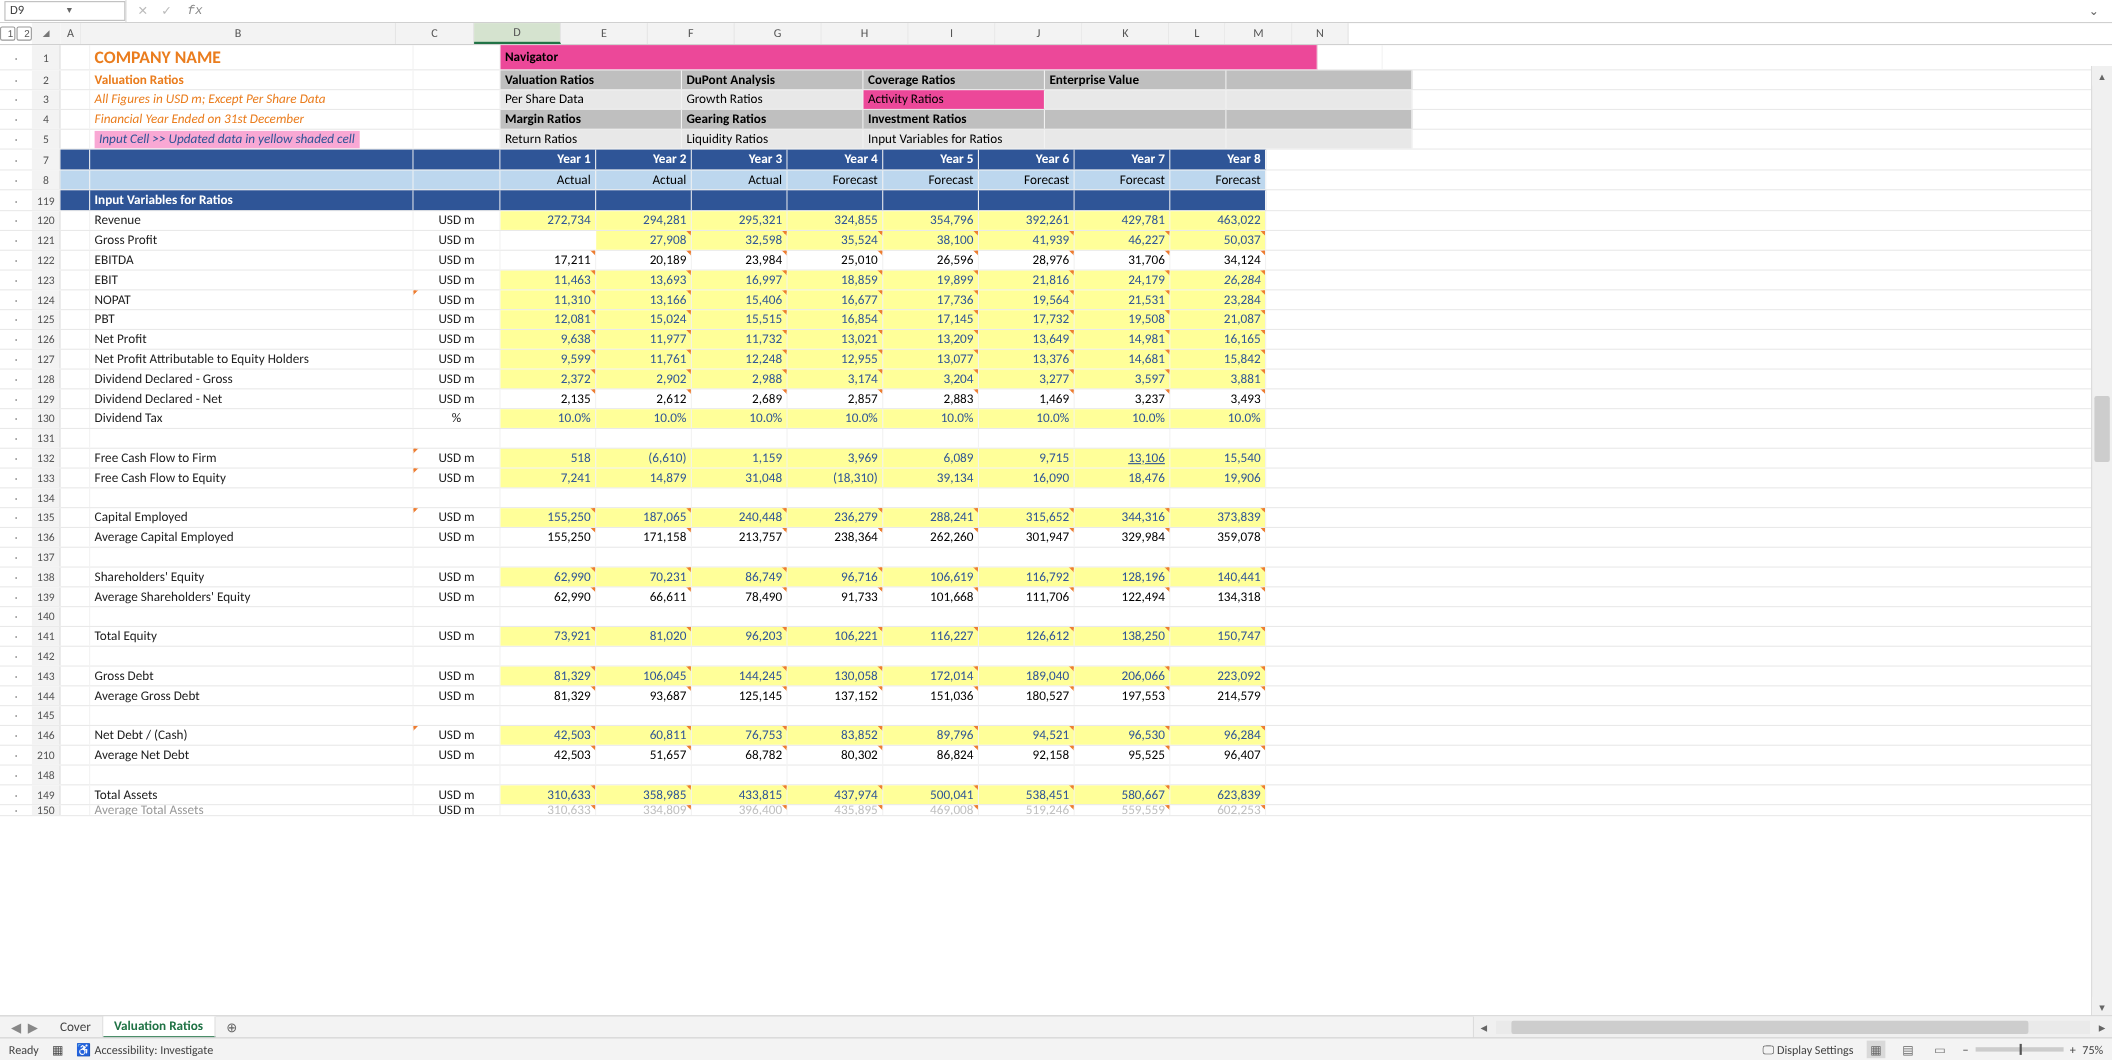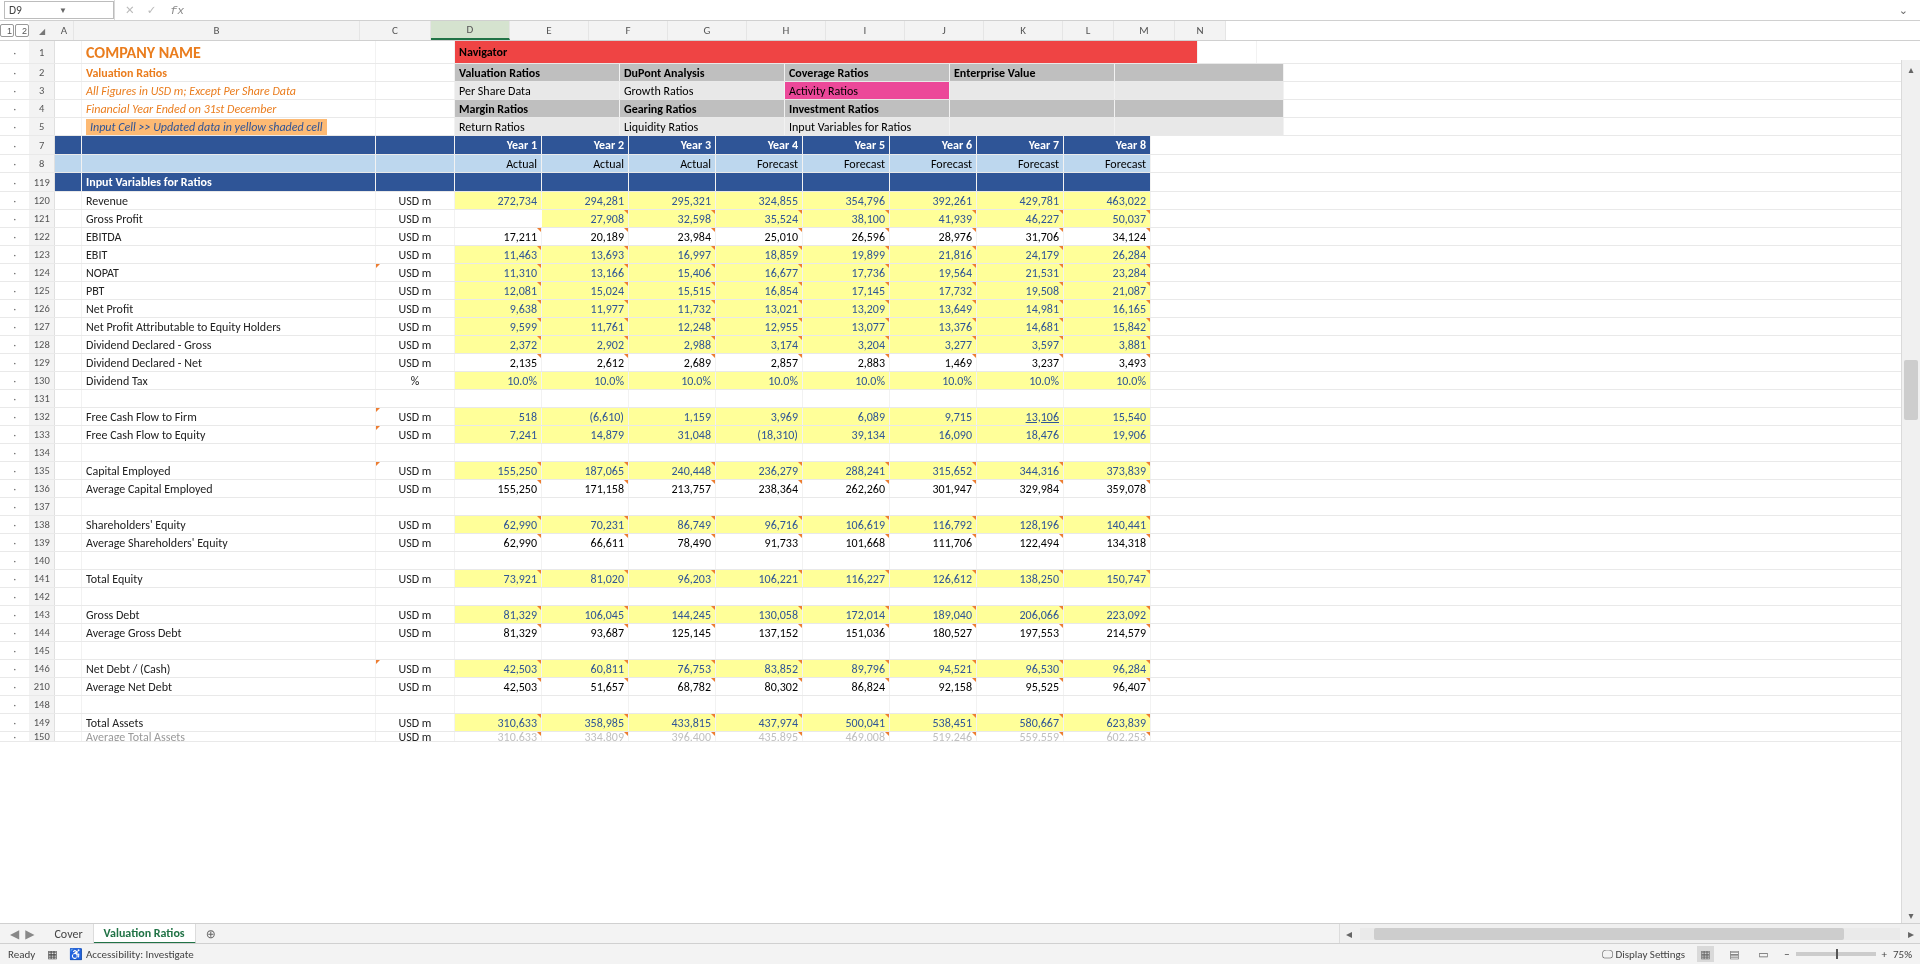--- a/index.html
+++ b/index.html
@@ -110,21 +110,21 @@
       <div class="grow" style="height: 22px;">
         <div class="rh">
           <div class="dot">·</div>
           <div class="rn">1</div>
         </div>
         <div class="cell cA "></div>
         <div class="cell cB ">
           <span class="orangeB" style="font-size:16px;">COMPANY NAME</span>
         </div>
         <div class="cell cC "></div>
-        <div class="cell cD cE cF cG cH cI cJ cK cL cM boldNav" style="width: 734px; background: #ef4444;">Navigator</div>
+        <div class="cell cD cE cF cG cH cI cJ cK cL cM boldNav" style="width: 734px; background: #ec4899;">Navigator</div>
         <div class="cell cN "></div>
       </div>
       <div class="grow" style="height: 17px;">
         <div class="rh">
           <div class="dot">·</div>
           <div class="rn">2</div>
         </div>
         <div class="cell cA "></div>
         <div class="cell cB ">
           <span class="orangeB">Valuation Ratios</span>
@@ -168,21 +168,21 @@
         <div class="cell navL" style="width: 156px; background: rgb(191, 191, 191); font-weight: bold;"></div>
         <div class="cell" style="width: 160px; background: rgb(191, 191, 191);"></div>
       </div>
       <div class="grow" style="height: 17px;">
         <div class="rh">
           <div class="dot">·</div>
           <div class="rn">5</div>
         </div>
         <div class="cell cA "></div>
         <div class="cell cB ">
-          <span class="italicBlue" style="background:#fdba74;padding:1px 4px;">Input Cell &gt;&gt; Updated data in yellow shaded cell</span>
+          <span class="italicBlue" style="background:#f9a8d4;padding:1px 4px;">Input Cell &gt;&gt; Updated data in yellow shaded cell</span>
         </div>
         <div class="cell cC "></div>
         <div class="cell navL" style="width: 156px; background: rgb(232, 232, 232); font-weight: normal;">Return Ratios</div>
         <div class="cell navL" style="width: 156px; background: rgb(232, 232, 232); font-weight: normal;">Liquidity Ratios</div>
         <div class="cell navL" style="width: 156px; background: rgb(232, 232, 232); font-weight: normal;">Input Variables for Ratios</div>
         <div class="cell navL" style="width: 156px; background: rgb(232, 232, 232); font-weight: normal;"></div>
         <div class="cell" style="width: 160px; background: rgb(232, 232, 232);"></div>
       </div>
       <div class="grow" style="height: 18px;">
         <div class="rh">
@@ -294,21 +294,21 @@
         <div class="cell cA "></div>
         <div class="cell cB ">EBIT</div>
         <div class="cell cC unitC " style="position: relative;">USD m</div>
         <div class="cell cD num blue inp tri" style="position: relative;">11,463</div>
         <div class="cell cE num blue inp tri" style="position: relative;">13,693</div>
         <div class="cell cF num blue inp tri" style="position: relative;">16,997</div>
         <div class="cell cG num blue inp tri" style="position: relative;">18,859</div>
         <div class="cell cH num blue inp tri" style="position: relative;">19,899</div>
         <div class="cell cI num blue inp tri" style="position: relative;">21,816</div>
         <div class="cell cJ num blue inp tri" style="position: relative;">24,179</div>
-        <div class="cell cK num blue inp tri" style="position: relative;">26,284</div>
+        <div class="cell cK num blue inp tri" style="position: relative; font-style: italic;">26,284</div>
       </div>
       <div class="grow" style="height: 17px;">
         <div class="rh">
           <div class="dot">·</div>
           <div class="rn">124</div>
         </div>
         <div class="cell cA "></div>
         <div class="cell cB ">NOPAT</div>
         <div class="cell cC unitC triL" style="position: relative;">USD m</div>
         <div class="cell cD num blue inp tri" style="position: relative;">11,310</div>

